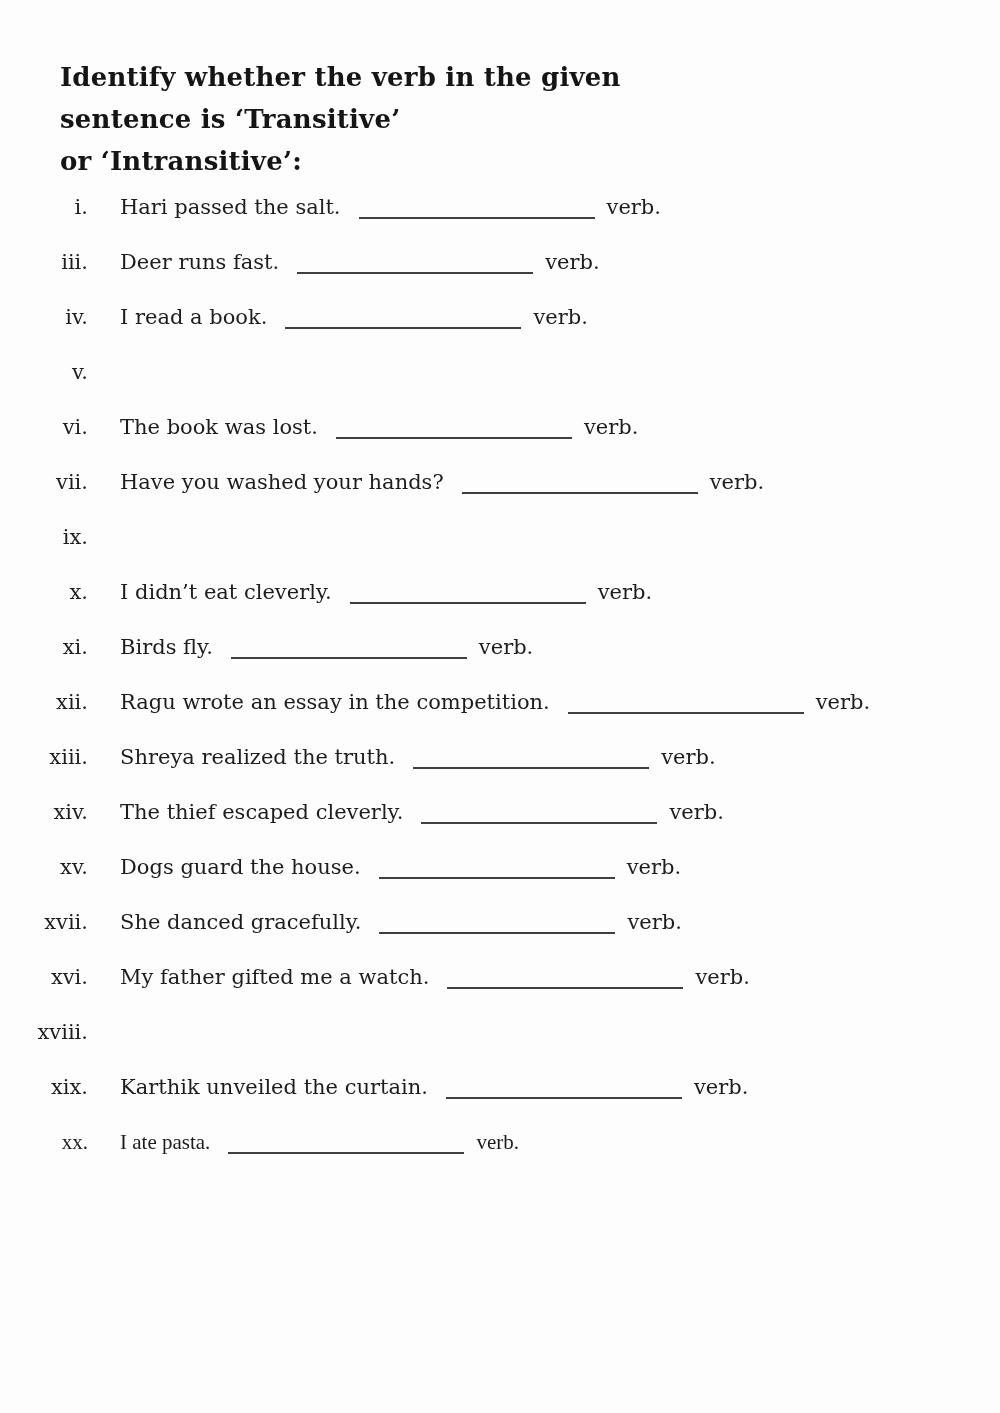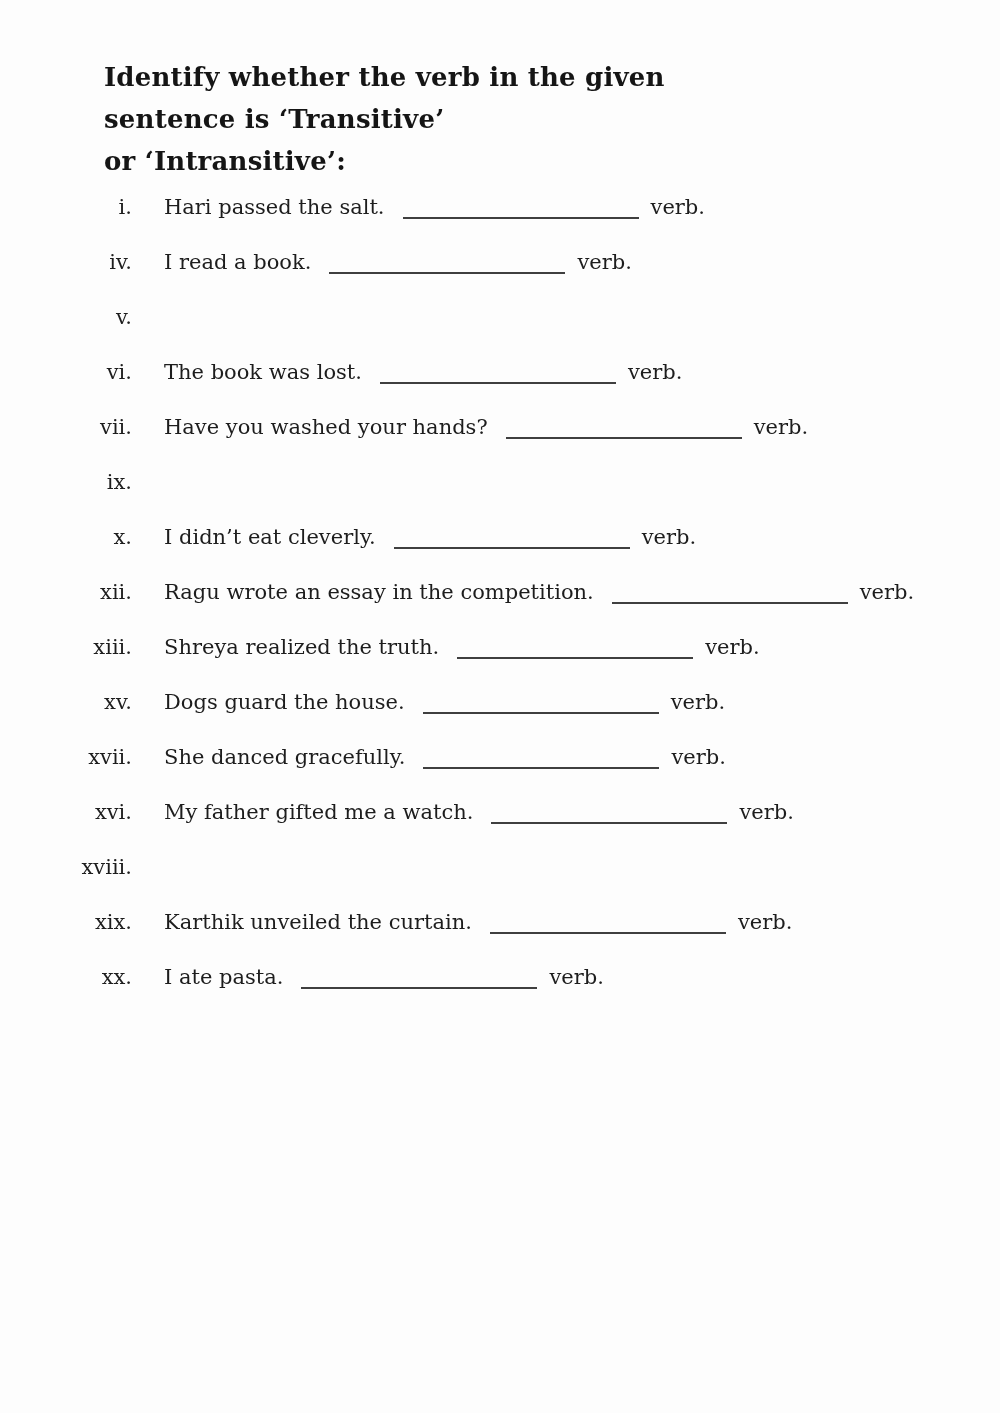--- a/index.html
+++ b/index.html
@@ -11,21 +11,20 @@
     height: 1413px;
     background: #fdfdfd;
     color: #1d1d1d;
     font-family: "DejaVu Serif", "Liberation Serif", serif;
     overflow: hidden;
   }
   .page {
     padding: 56px 60px 0 60px;
     box-sizing: border-box;
     width: 800px;
-    margin-left: 44px;
   }
   .title {
     margin: 0;
     font-size: 26px;
     font-weight: 700;
     line-height: 42px;
     white-space: pre-line;
     letter-spacing: 0.2px;
     color: #151515;
   }
@@ -35,20 +34,21 @@
   }
   .row {
     display: flex;
     align-items: baseline;
     font-size: 21px;
     line-height: 26px;
     margin-bottom: 29px;
   }
   .row:last-child {
     margin-bottom: 0;
+    font-family: Liberation Serif, serif;
   }
   .num {
     flex: 0 0 60px;
     text-align: right;
     margin-right: 32px;
     color: #1d1d1d;
   }
   .content {
     white-space: nowrap;
   }
@@ -68,20 +68,24 @@
 <div class="page">
   <h1 class="title">Identify whether the verb in the given sentence is ‘Transitive’
 or ‘Intransitive’:</h1>
   <div class="qlist">
   <div class="row">
     <span class="num">i.</span>
     <span class="content"><span>Hari passed the salt.</span><span class="blank"></span><span>verb.</span></span>
   </div>
 
 
+  <div class="row">
+    <span class="num">iii.</span>
+    <span class="content"><span>Deer runs fast.</span><span class="blank"></span><span>verb.</span></span>
+  </div>
 
   <div class="row">
     <span class="num">iv.</span>
     <span class="content"><span>I read a book.</span><span class="blank"></span><span>verb.</span></span>
   </div>
 
   <div class="row">
     <span class="num">v.</span>
   </div>
 
@@ -98,31 +102,39 @@
 
   <div class="row">
     <span class="num">ix.</span>
   </div>
 
   <div class="row">
     <span class="num">x.</span>
     <span class="content"><span>I didn’t eat cleverly.</span><span class="blank"></span><span>verb.</span></span>
   </div>
 
+  <div class="row">
+    <span class="num">xi.</span>
+    <span class="content"><span>Birds fly.</span><span class="blank"></span><span>verb.</span></span>
+  </div>
 
   <div class="row">
     <span class="num">xii.</span>
     <span class="content"><span>Ragu wrote an essay in the competition.</span><span class="blank"></span><span>verb.</span></span>
   </div>
 
   <div class="row">
     <span class="num">xiii.</span>
     <span class="content"><span>Shreya realized the truth.</span><span class="blank"></span><span>verb.</span></span>
   </div>
 
+  <div class="row">
+    <span class="num">xiv.</span>
+    <span class="content"><span>The thief escaped cleverly.</span><span class="blank"></span><span>verb.</span></span>
+  </div>
 
   <div class="row">
     <span class="num">xv.</span>
     <span class="content"><span>Dogs guard the house.</span><span class="blank"></span><span>verb.</span></span>
   </div>
 
   <div class="row">
     <span class="num">xvii.</span>
     <span class="content"><span>She danced gracefully.</span><span class="blank"></span><span>verb.</span></span>
   </div>

